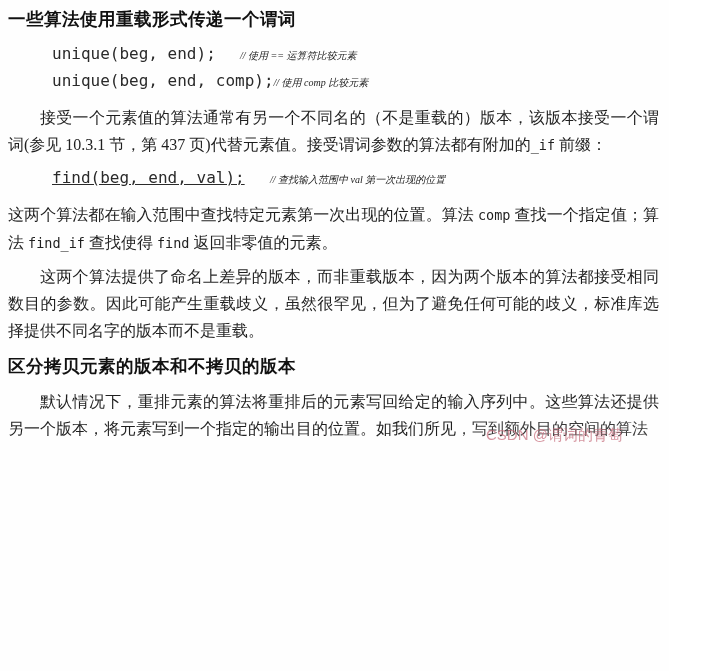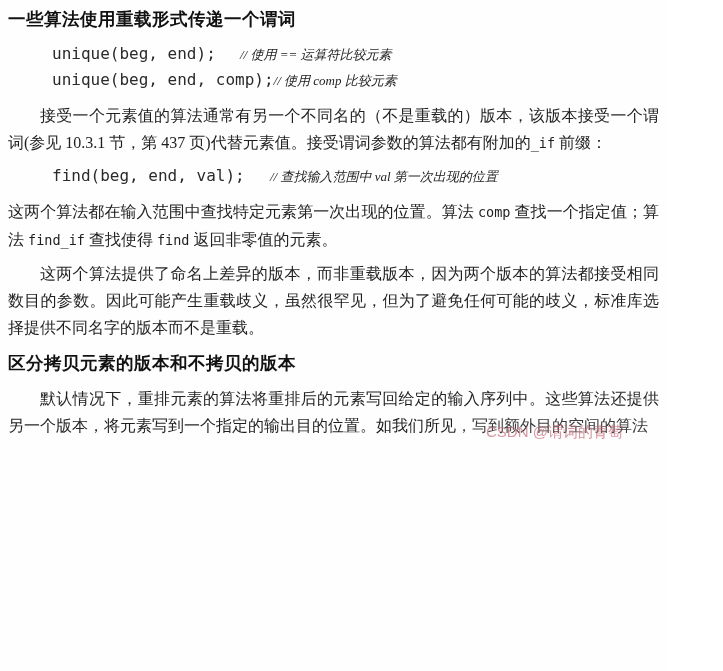--- a/index.html
+++ b/index.html
@@ -38,25 +38,25 @@
   }
   .codeline{white-space:nowrap;}
   .code{
     font-family:"DejaVu Sans Mono","Liberation Mono",monospace;
     font-size:16px;
     color:#2a2a2a;
     white-space:pre;
     display:inline-block;
   }
   .col1{min-width:188px;}
-  .col2{min-width:218px;}
+  .col2{min-width:218px;text-decoration:underline;}
   .comment{
     font-family:"Liberation Serif","DejaVu Serif",serif;
     font-style:italic;
-    font-size:13px;
+    font-size:10px;
     color:#222;
   }
   .ic{
     font-family:"DejaVu Sans Mono","Liberation Mono",monospace;
     font-size:13.5px;
   }
   .tailwrap{
     position:relative;
     white-space:nowrap;
   }

